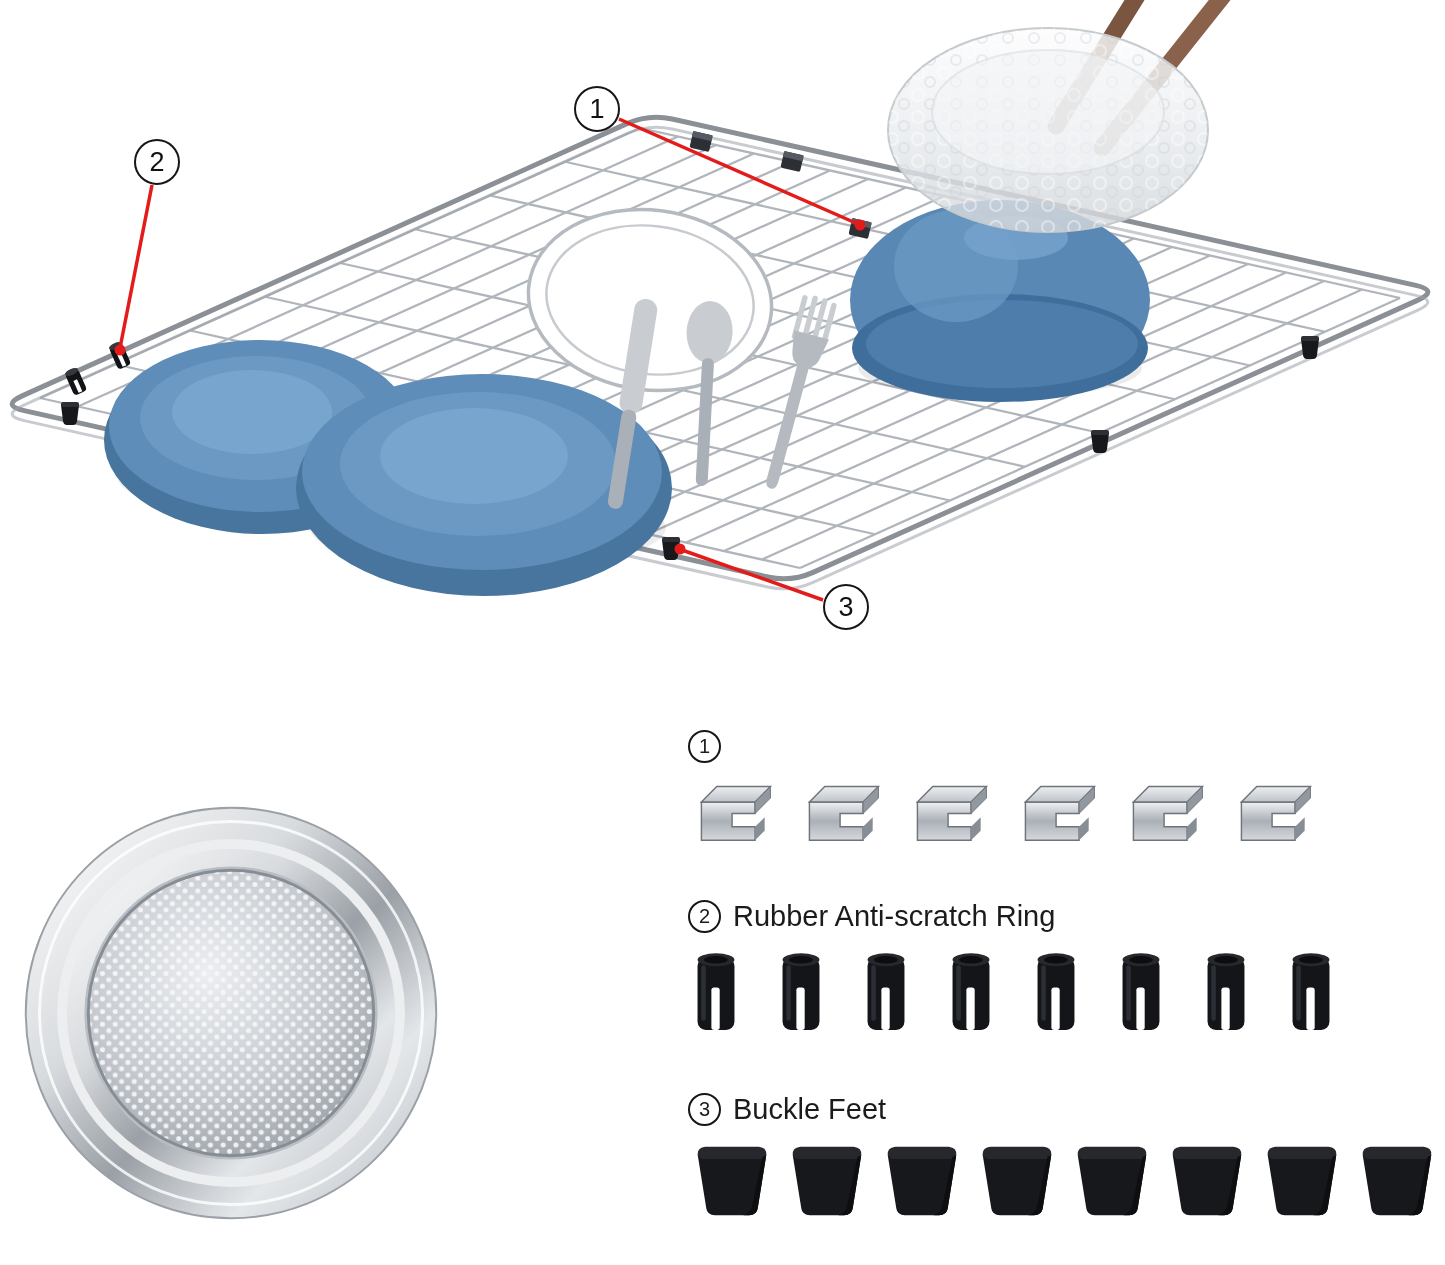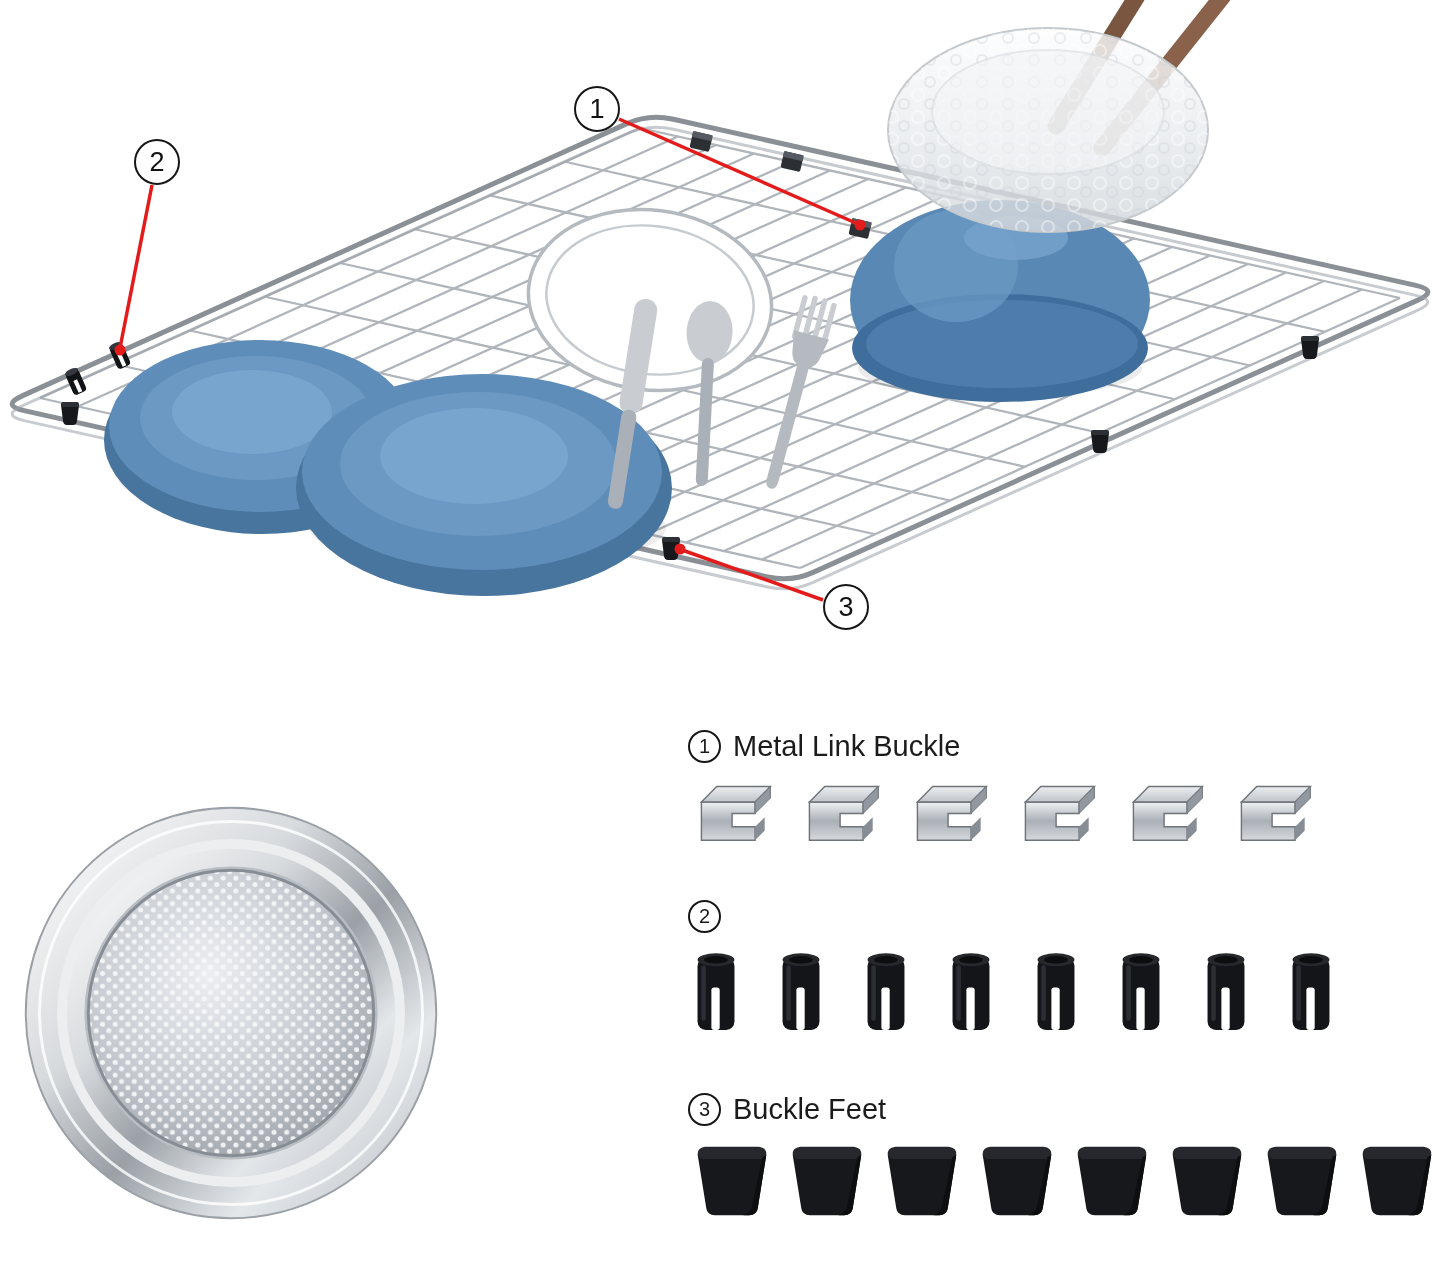--- a/index.html
+++ b/index.html
@@ -257,21 +257,20 @@
     <circle cx="220" cy="220" r="150" fill="#b9bec4"></circle>
     <circle cx="220" cy="220" r="146" fill="url(#meshShade)"></circle>
     <circle cx="220" cy="220" r="146" fill="url(#holes)" opacity="0.9"></circle>
     <circle cx="220" cy="220" r="146" fill="none" stroke="#878d94" stroke-width="3"></circle>
   </svg>
 
   <div class="parts-panel">
     <section class="part-group">
       <h3 class="part-label">
         <span class="num-circle">1</span>
-        <span class="part-name">Metal Link Buckle</span>
       </h3>
       <div class="icon-row" data-row="buckle">
           <svg viewBox="0 0 96 72" width="92" height="69">
             <use href="#sym-buckle" xlink:href="#sym-buckle"></use>
           </svg>
           <svg viewBox="0 0 96 72" width="92" height="69">
             <use href="#sym-buckle" xlink:href="#sym-buckle"></use>
           </svg>
           <svg viewBox="0 0 96 72" width="92" height="69">
             <use href="#sym-buckle" xlink:href="#sym-buckle"></use>
@@ -284,20 +283,21 @@
           </svg>
           <svg viewBox="0 0 96 72" width="92" height="69">
             <use href="#sym-buckle" xlink:href="#sym-buckle"></use>
           </svg>
         </div>
     </section>
 
     <section class="part-group">
       <h3 class="part-label">
         <span class="num-circle">2</span>
+        <span class="part-name">Rubber Anti-scratch Ring</span>
       </h3>
       <div class="icon-row" data-row="ring">
           <svg viewBox="0 0 52 96" width="48" height="92">
             <use href="#sym-ring" xlink:href="#sym-ring"></use>
           </svg>
           <svg viewBox="0 0 52 96" width="48" height="92">
             <use href="#sym-ring" xlink:href="#sym-ring"></use>
           </svg>
           <svg viewBox="0 0 52 96" width="48" height="92">
             <use href="#sym-ring" xlink:href="#sym-ring"></use>

